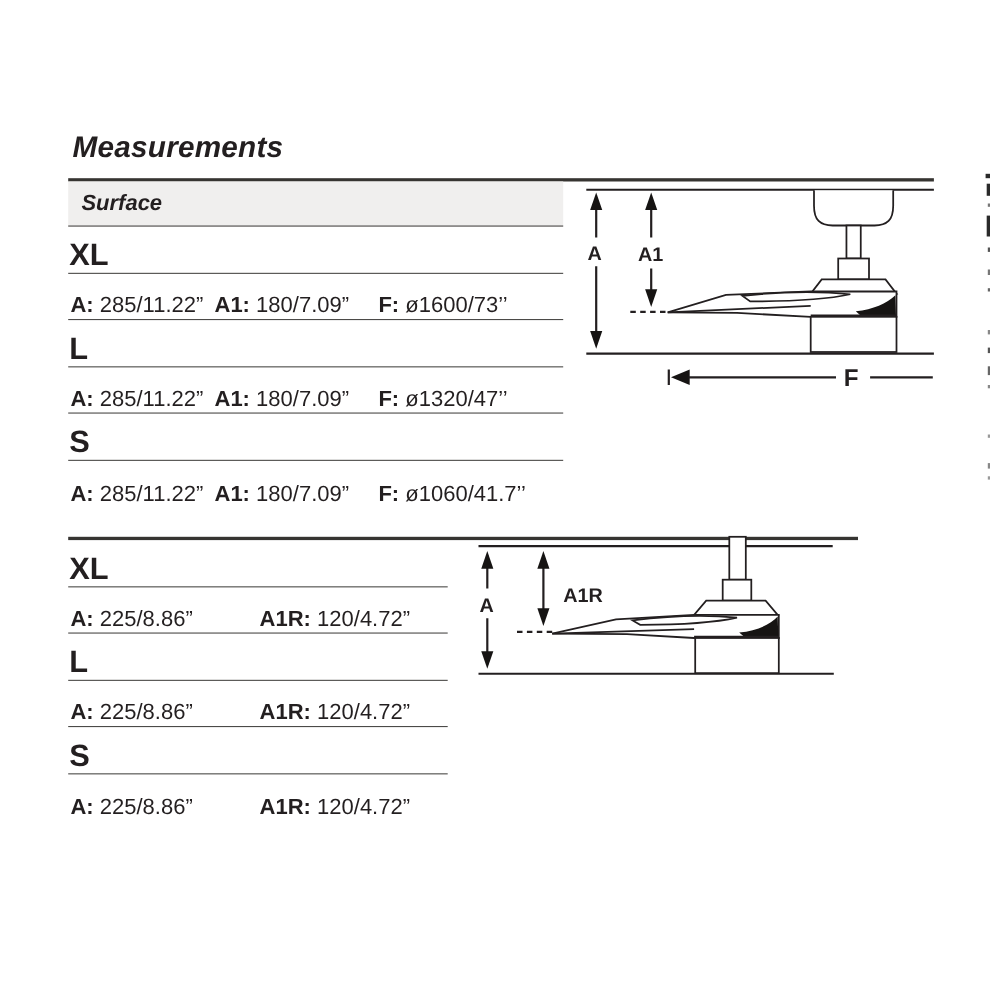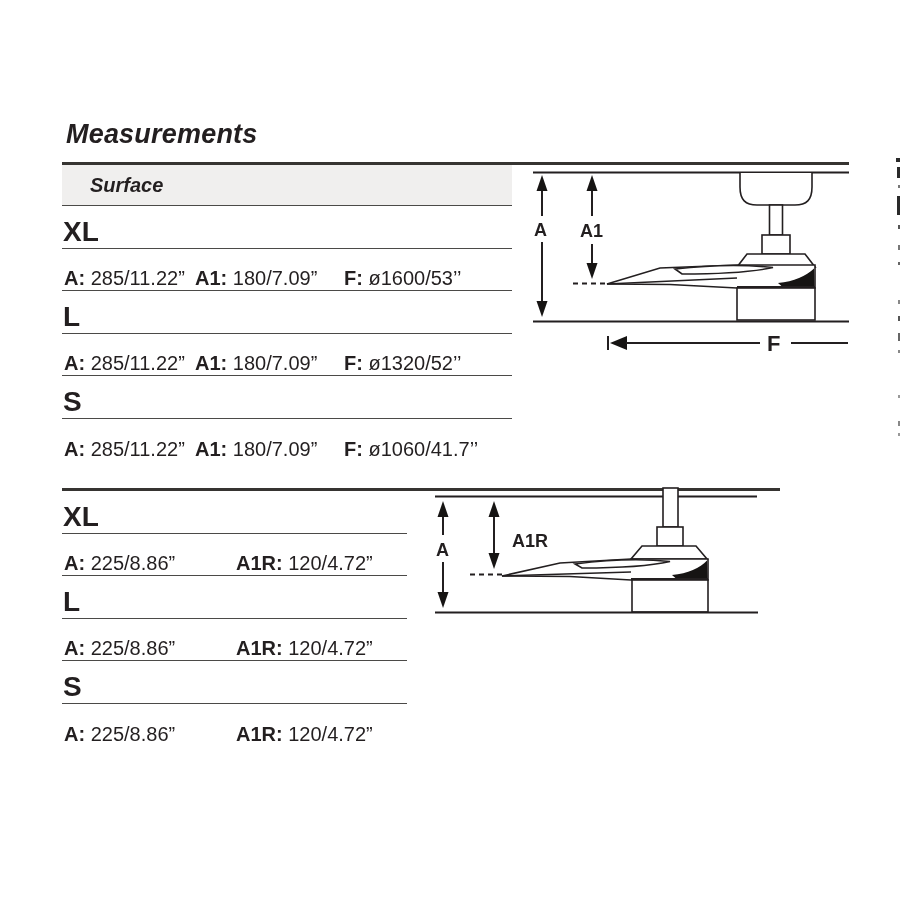--- a/index.html
+++ b/index.html
@@ -13,21 +13,21 @@
   }
   .section{position:absolute;left:62px;}
   #surface-section{top:162px;width:450px;}
   #recessed-section{top:488px;width:345px;}
   .top-rule{position:absolute;top:0;left:0;height:3px;background:#363431;}
   #surface-section .top-rule{width:787px;}
   #recessed-section .top-rule{width:718px;}
   .tbl{position:absolute;top:3px;left:0;width:100%;}
   .hdr-row{
     height:41px;background:#f0efee;border-bottom:1.4px solid #4b4a48;
-    display:flex;align-items:center;padding-left:28px;box-sizing:border-box;
+    display:flex;align-items:center;padding-left:12px;box-sizing:border-box;
     font-size:20px;font-weight:bold;font-style:italic;
   }
   .row{display:flex;align-items:flex-end;box-sizing:border-box;border-bottom:1.4px solid #4b4a48;}
   .row.size{height:42.5px;font-size:28px;font-weight:bold;padding-left:1px;}
   .row.spec{height:42.5px;font-size:20px;padding-left:2px;}
   .row.last{border-bottom:none;}
   .lbl{font-weight:bold;}
   .col{white-space:nowrap;}
   .c1s{width:131px;margin-top:16px;}
   .c2s{width:149px;}
@@ -57,30 +57,30 @@
       <div class="hdr-row">
         <span>Surface</span>
       </div>
 
       <div class="row size">
         <span>XL</span>
       </div>
       <div class="row spec">
         <span class="col c1s"><span class="lbl">A:</span> <span>285/11.22”</span></span>
         <span class="col c2s"><span class="lbl">A1:</span> <span>180/7.09”</span></span>
-        <span class="col"><span class="lbl">F:</span> <span>ø1600/53’’</span></span>
+        <span class="col"><span class="lbl">F:</span> <span>ø1600/73’’</span></span>
       </div>
 
       <div class="row size">
         <span>L</span>
       </div>
       <div class="row spec">
         <span class="col c1s"><span class="lbl">A:</span> <span>285/11.22”</span></span>
         <span class="col c2s"><span class="lbl">A1:</span> <span>180/7.09”</span></span>
-        <span class="col"><span class="lbl">F:</span> <span>ø1320/52’’</span></span>
+        <span class="col"><span class="lbl">F:</span> <span>ø1320/47’’</span></span>
       </div>
 
       <div class="row size">
         <span>S</span>
       </div>
       <div class="row spec last">
         <span class="col c1s"><span class="lbl">A:</span> <span>285/11.22”</span></span>
         <span class="col c2s"><span class="lbl">A1:</span> <span>180/7.09”</span></span>
         <span class="col"><span class="lbl">F:</span> <span>ø1060/41.7’’</span></span>
       </div>

